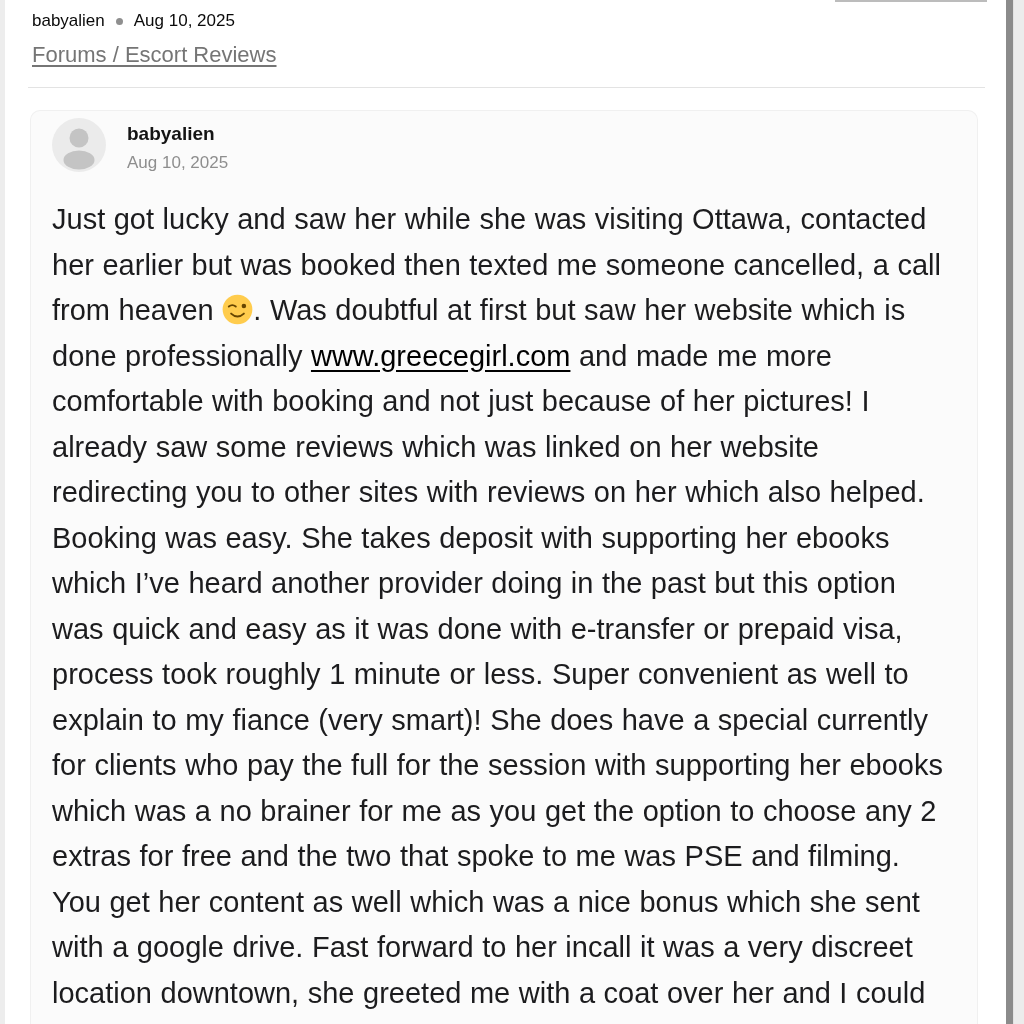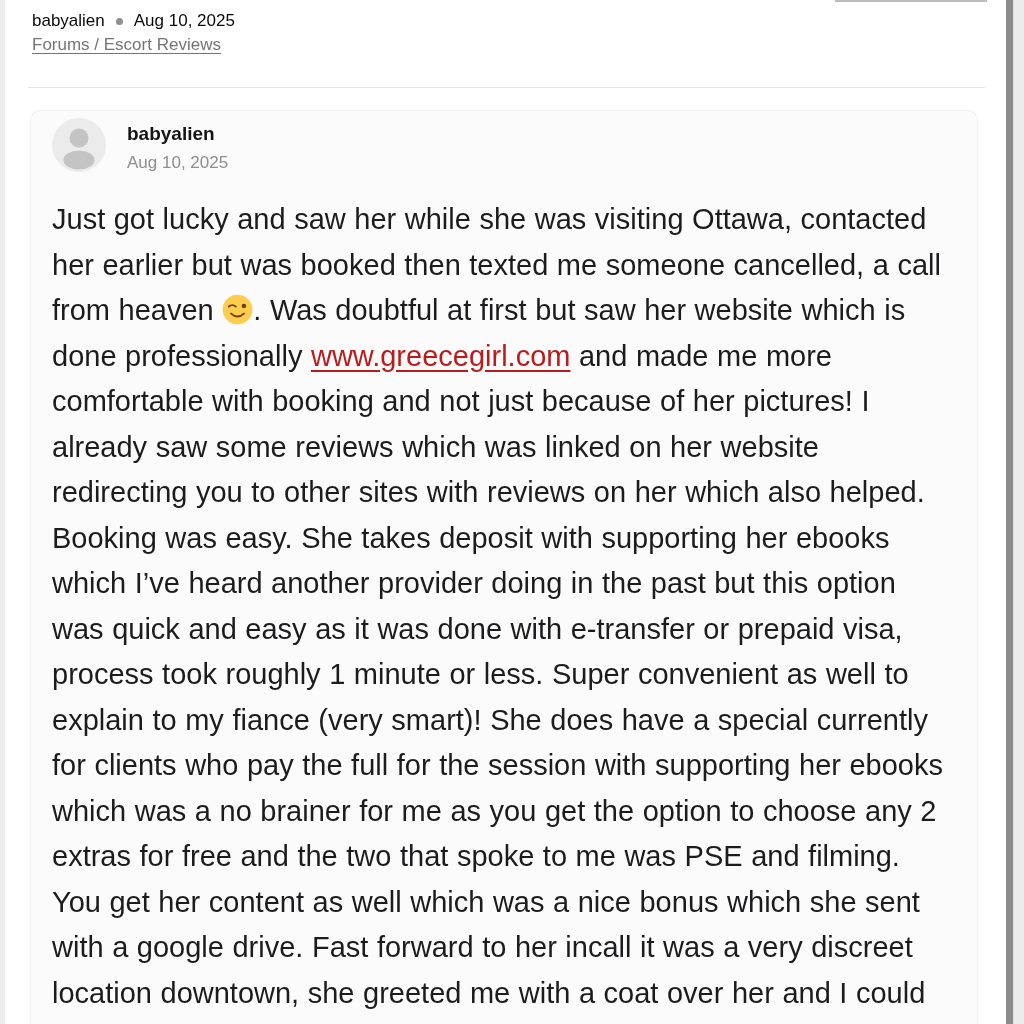--- a/index.html
+++ b/index.html
@@ -28,22 +28,22 @@
   .thread-header { position: absolute; left: 32px; top: 10px; }
   .meta-row {
     display: flex; align-items: center;
     font-size: 17px; color: #0a0a0a; line-height: 22px;
   }
   .meta-dot {
     width: 7px; height: 7px; border-radius: 50%;
     background: #8f8f8f; margin: 0 11px; flex: 0 0 auto;
   }
   .breadcrumb {
-    display: inline-block; margin-top: 3px;
-    font-size: 17px; color: #757575;
+    display: inline-block; margin-top: 10px;
+    font-size: 22px; color: #757575;
     text-decoration: underline; text-underline-offset: 3px; cursor: pointer;
   }
   .divider {
     position: absolute; top: 87px; left: 28px; width: 957px; height: 1px;
     background: #e3e3e3;
   }
   .post-card {
     position: absolute; left: 30px; top: 110px; width: 948px; height: 930px;
     background: #fbfbfb;
     border: 1px solid #f0f0f0; border-bottom: none;
@@ -57,21 +57,21 @@
   }
   .author-block { margin-left: 21px; padding-top: 5px; }
   .author-name { font-size: 19px; font-weight: bold; color: #141414; cursor: pointer; }
   .post-date { font-size: 17px; color: #8e8e8e; margin-top: 8px; }
   .post-body {
     margin: 24px 0 0 0; padding: 0 25px 0 21px;
     font-size: 29px; line-height: 45.5px; color: #1c1c1e;
     word-spacing: 0.5px;
   }
   .inline-link {
-    color: #b91c1c; text-decoration: underline; text-underline-offset: 4px;
+    color: #000000; text-decoration: underline; text-underline-offset: 4px;
     cursor: pointer;
   }
   .emoji {
     display: inline-block; width: 31px; height: 31px;
     vertical-align: -5px;
   }
 </style>
 </head>
 <body>
 

